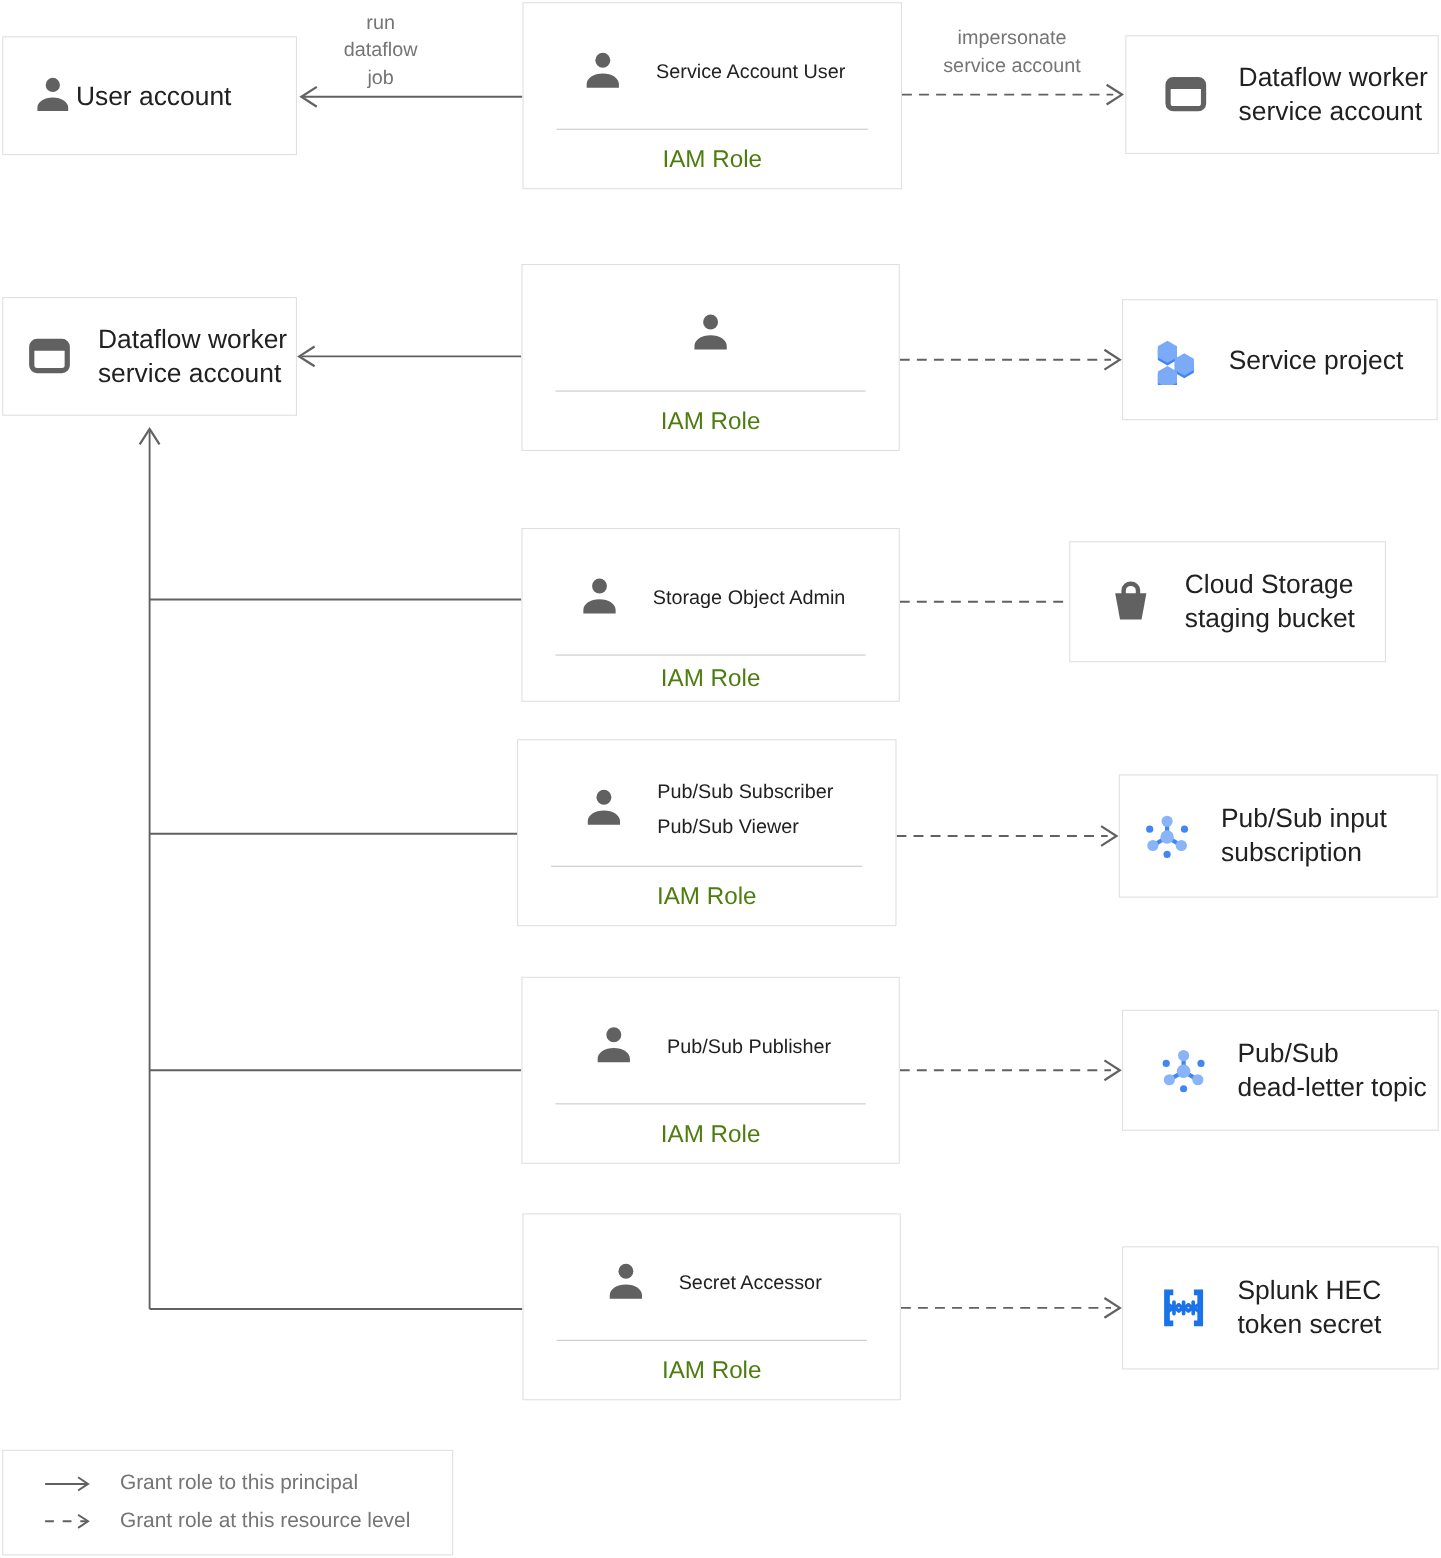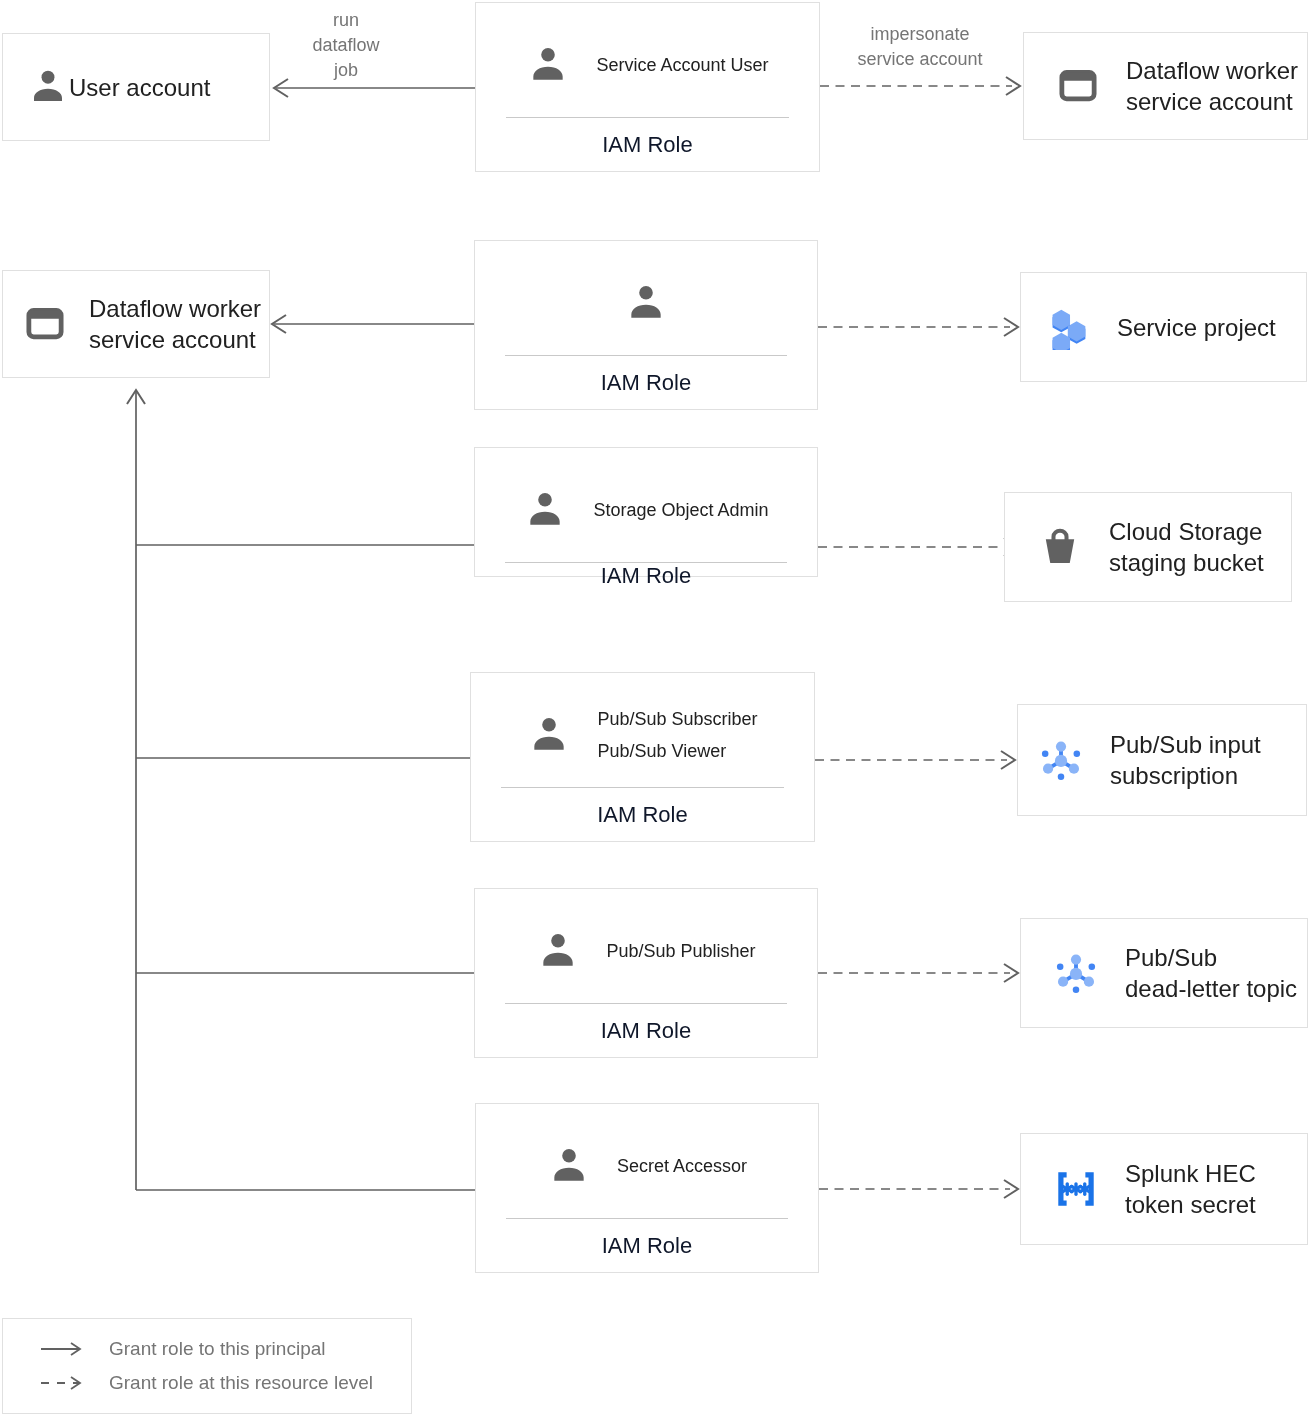--- a/index.html
+++ b/index.html
@@ -12,21 +12,21 @@
     position:absolute;background:#fff;border:1px solid #e0e0e0;box-sizing:border-box;
   }
   .simple{display:flex;align-items:center;}
   .simple .box-label{font-size:24px;line-height:31px;color:#212121;white-space:pre-line;}
   .icon{flex:0 0 auto;}
   .iam{display:flex;flex-direction:column;}
   .iam-top{flex:0 0 104px;display:flex;align-items:center;justify-content:center;gap:26px;padding:10px 16px 0 16px;}
   .iam-roles{font-size:18px;line-height:32px;color:#212121;white-space:pre-line;text-align:left;}
   .iam-divider{height:0;border-top:1px solid #c9c9c9;margin:0 30px;}
   .iam-footer{flex:1 1 auto;display:flex;align-items:center;justify-content:center;
-    font-size:22px;color:#0f172a;}
+    font-size:22px;color:#4d7c0f;}
   .arrow-label{
     position:absolute;font-size:18px;line-height:25px;color:#757575;
     text-align:center;white-space:pre-line;
   }
   .legend{
     position:absolute;border:1px solid #e0e0e0;box-sizing:border-box;background:#fff;
     display:flex;flex-direction:column;justify-content:space-evenly;padding:6px 1px 6px 36px;
   }
   .legend-row{display:flex;align-items:center;gap:24px;}
   .legend-row .legend-text{font-size:19px;color:#757575;}
@@ -184,32 +184,32 @@
     <div class="iam-footer">IAM Role</div>
   </div>
 
   <div class="box simple" style="left:1020px;top:272px;width:287px;height:110px;padding-left:24px;gap:26px">
     <svg class="icon" width="46" height="46">
         <use href="#icon-project"></use>
       </svg>
     <div class="box-label">Service project</div>
   </div>
 
-  <div class="box iam" style="left:474px;top:447px;width:344px;height:130px">
+  <div class="box iam" style="left:474px;top:480px;width:344px;height:158px">
     <div class="iam-top">
       <svg class="icon" width="44" height="44">
           <use href="#icon-person"></use>
         </svg>
       <div class="iam-roles">Storage Object Admin</div>
     </div>
     <div class="iam-divider"></div>
     <div class="iam-footer">IAM Role</div>
   </div>
 
-  <div class="box simple" style="left:1004px;top:492px;width:288px;height:110px;padding-left:32px;gap:26px">
+  <div class="box simple" style="left:972px;top:492px;width:288px;height:110px;padding-left:32px;gap:26px">
     <svg class="icon" width="46" height="46">
         <use href="#icon-bucket"></use>
       </svg>
     <div class="box-label">Cloud Storage
 staging bucket</div>
   </div>
 
   <div class="box iam" style="left:470px;top:672px;width:345px;height:170px">
     <div class="iam-top">
       <svg class="icon" width="44" height="44">

